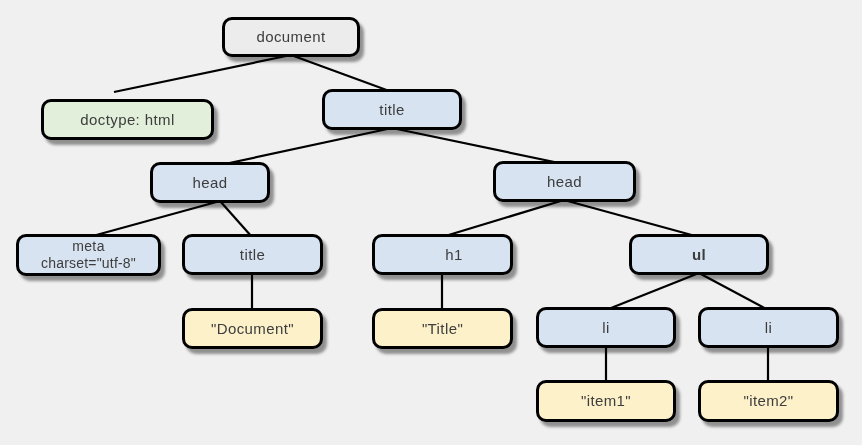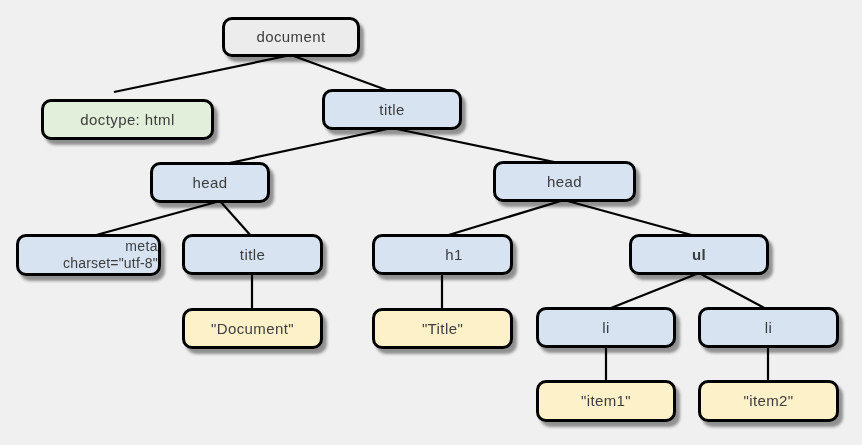--- a/index.html
+++ b/index.html
@@ -75,21 +75,21 @@
   </div>
 
   <div class="node kind-element" style="left:150px; top:162px; width:120px; height:41px;">
     <span>head</span>
   </div>
 
   <div class="node kind-element" style="left:493px; top:161px; width:143px; height:41px;">
     <span>head</span>
   </div>
 
-  <div class="node kind-element two-line" style="left:16px; top:234px; width:145px; height:42px;align-items:flex-end;">
+  <div class="node kind-element two-line" style="left:16px; top:234px; width:145px; height:42px;">
     <span>meta</span>
     <span class="attr-line">charset="utf-8"</span>
   </div>
 
   <div class="node kind-element" style="left:182px; top:234px; width:141px; height:41px;">
     <span>title</span>
   </div>
 
   <div class="node kind-element" style="left:372px; top:234px; width:141px; height:41px;padding-left:23px;">
     <span>h1</span>

